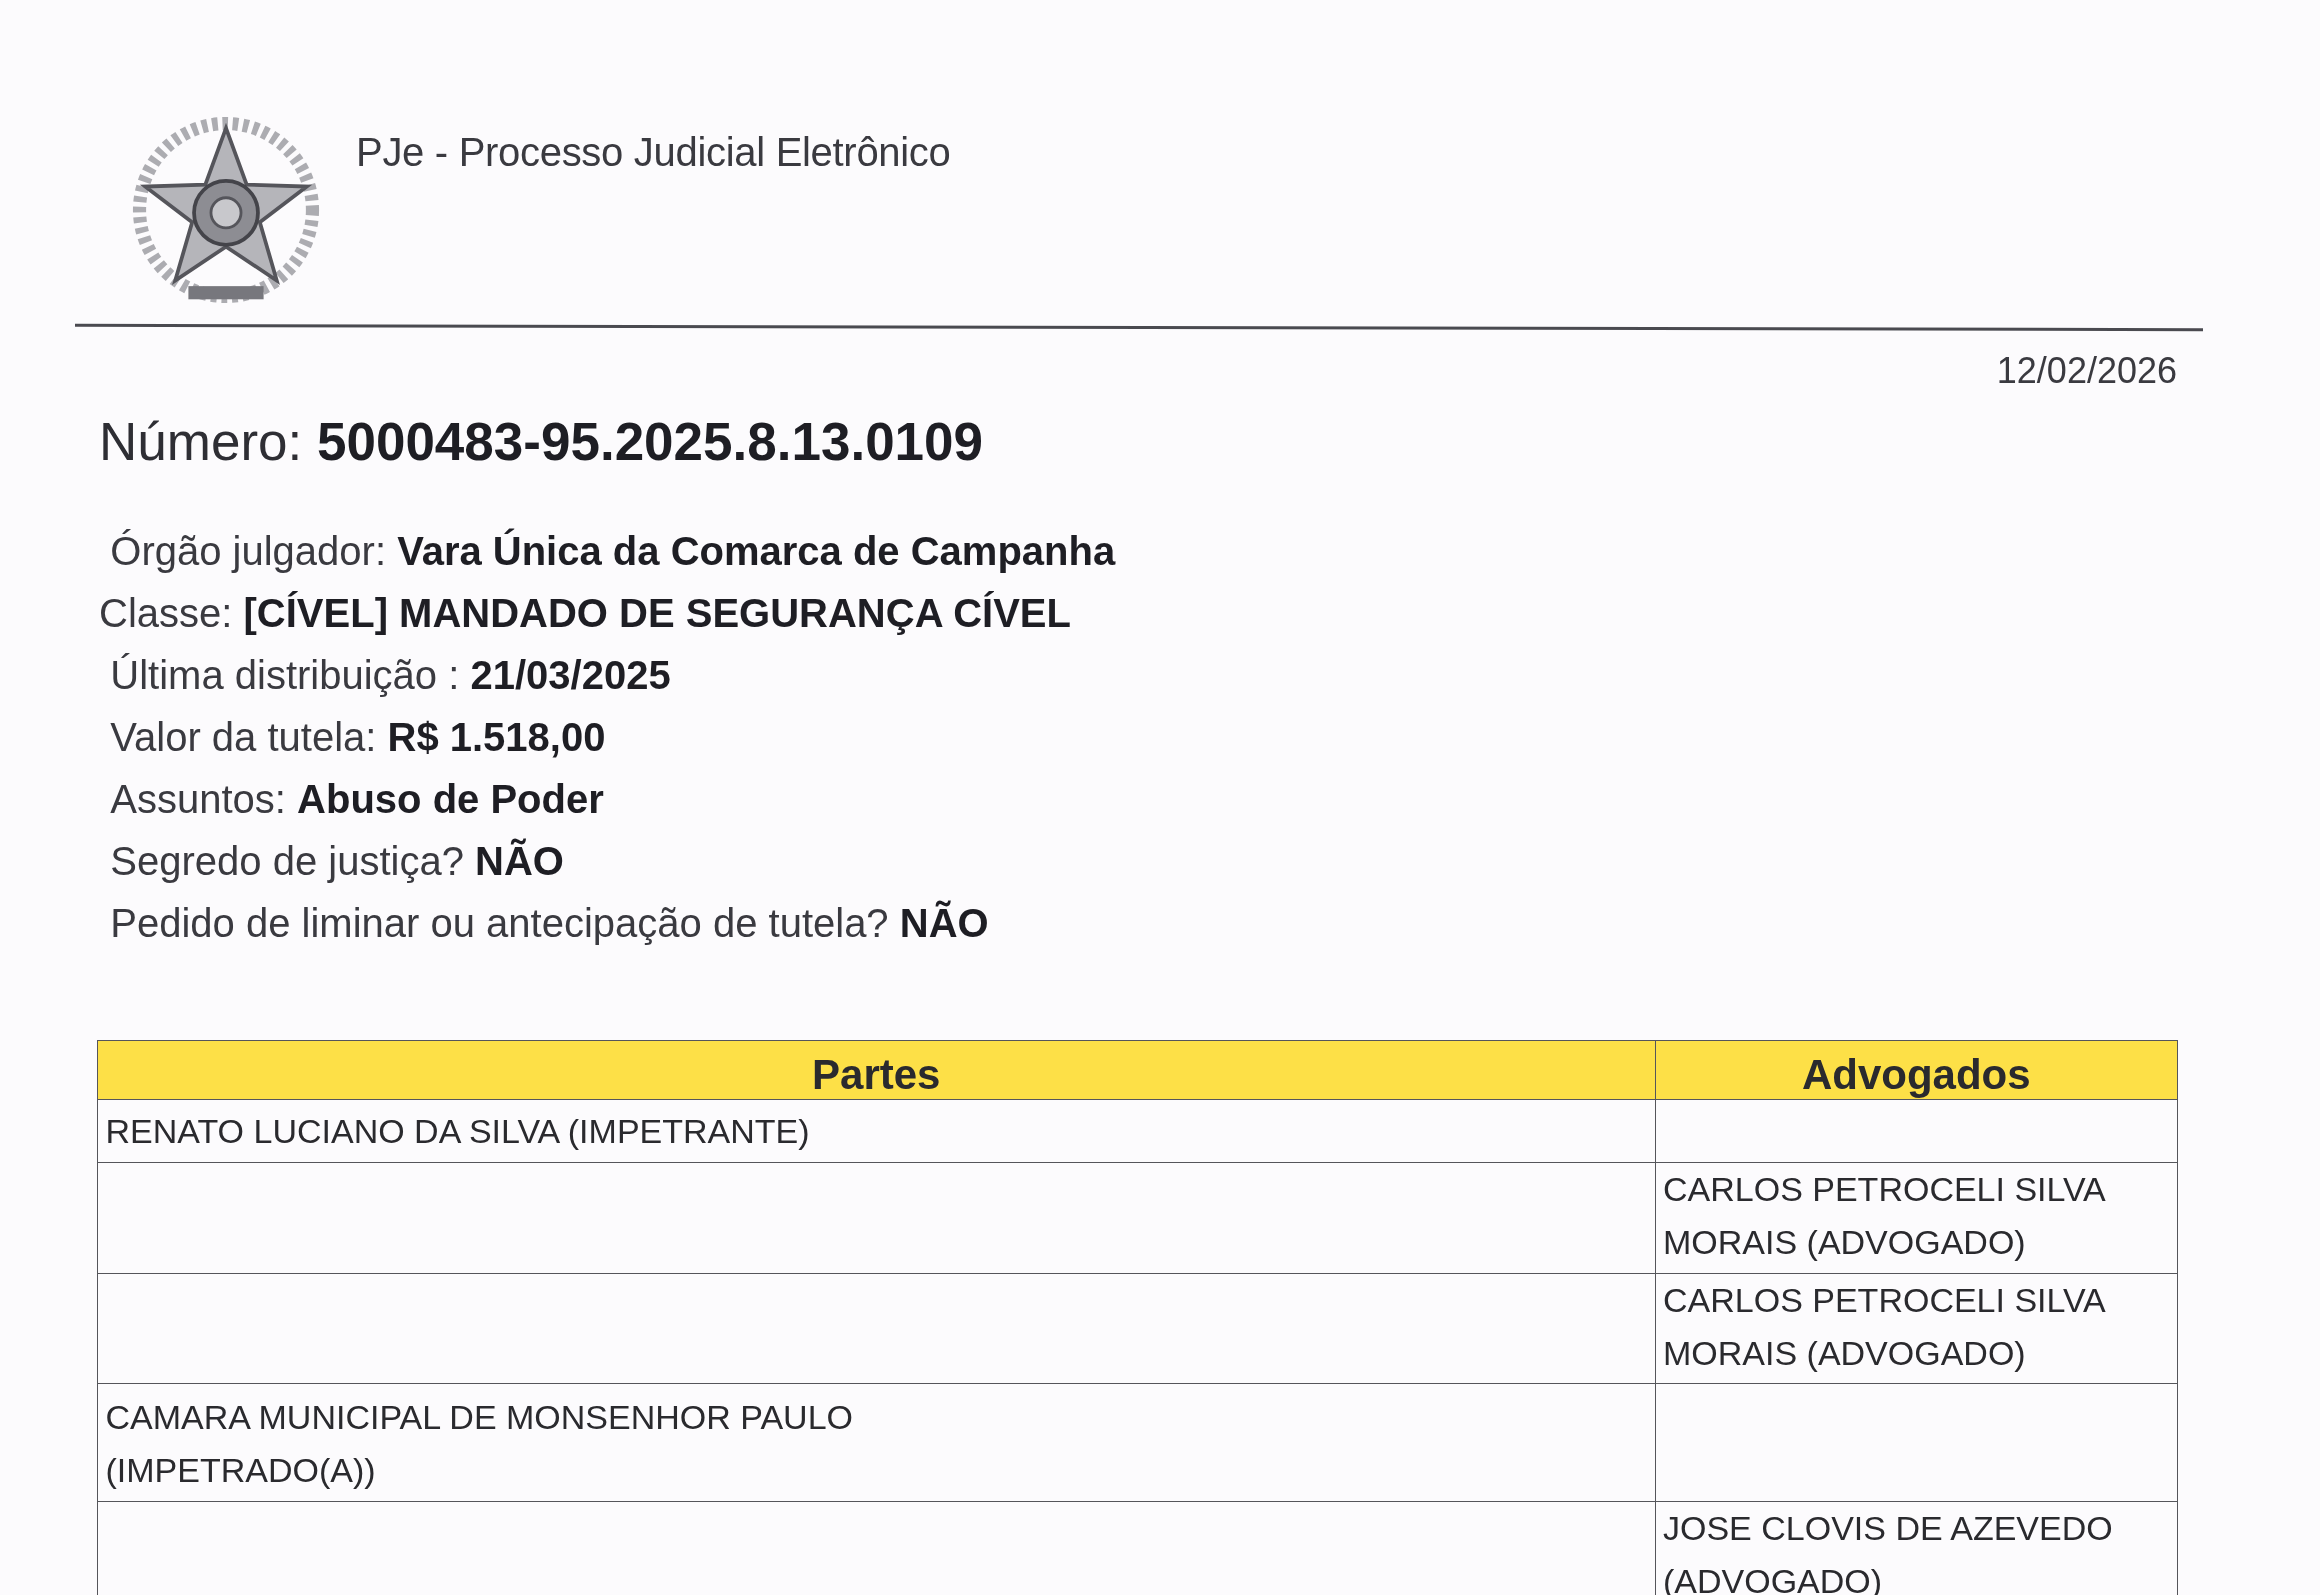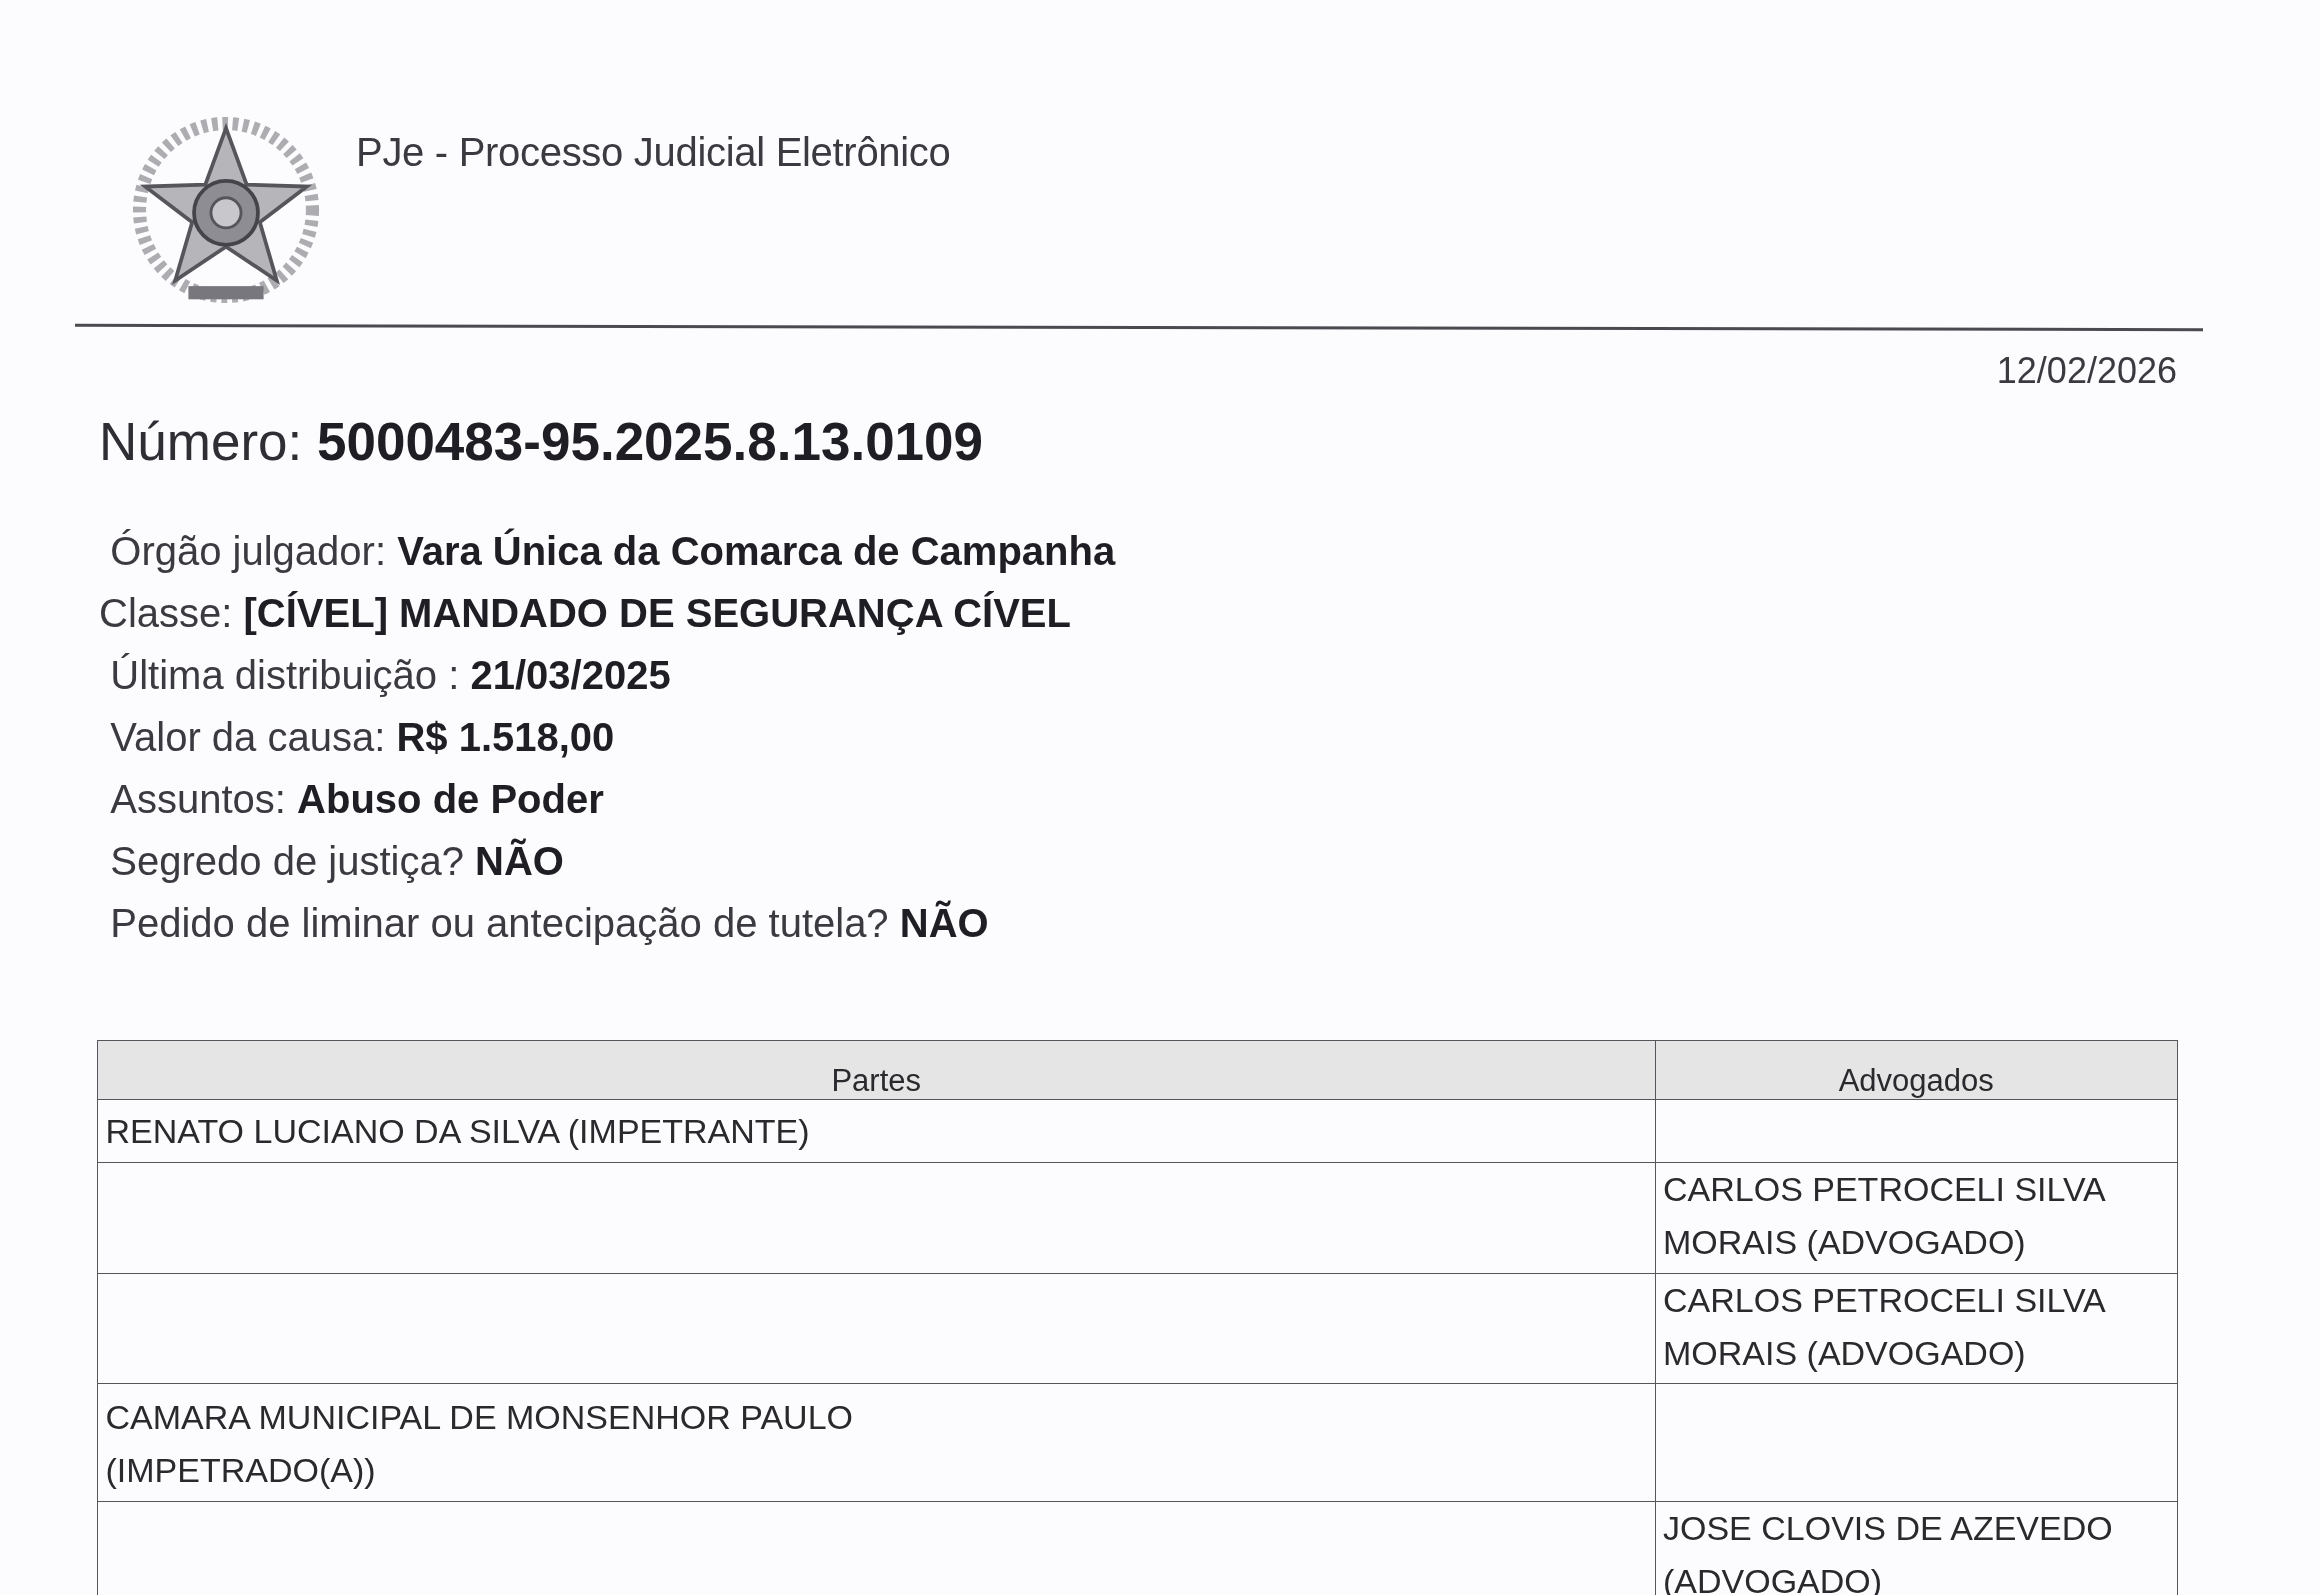--- a/index.html
+++ b/index.html
@@ -30,21 +30,21 @@
   .fields { position:absolute; left:99px; top:520px; }
   .field { font-size:40px; line-height:62px; color:#3a3a40; white-space:nowrap; }
   .field b { font-weight:bold; color:#1e1e24; }
   .field.indent { padding-left:11.3px; }
   table {
     position:absolute; left:97px; top:1040px; width:2081px;
     border-collapse:collapse; font-size:34px;
   }
   th, td { border:1.9px solid #55555b; padding:0 7.5px; vertical-align:bottom; }
   th {
-    background:#e5e5e5; font-weight:normal; height:58px; font-size:31px; color:#2a2a2e;
+    background:#fde047; font-weight:bold; height:58px; font-size:42px; color:#2a2a2e;
   }
   td { height:58px; color:#2a2a2e; padding-bottom:3.8px; line-height:53px;margin-left:19px; }
   td.col1 { width:1022px; }
   td.tall { height:113px; }
 </style>
 </head>
 <body>
 
 <div class="emblem">
   <svg width="188" height="198" viewBox="0 0 200 210">
@@ -66,21 +66,21 @@
 
 <div class="numero">
   <span>Número:</span>
   <b>5000483-95.2025.8.13.0109</b>
 </div>
 
 <div class="fields">
   <div class="field indent"><span>Órgão julgador:</span> <b>Vara Única da Comarca de Campanha</b></div>
   <div class="field"><span>Classe:</span> <b>[CÍVEL] MANDADO DE SEGURANÇA CÍVEL</b></div>
   <div class="field indent"><span>Última distribuição :</span> <b>21/03/2025</b></div>
-  <div class="field indent"><span>Valor da causa:</span> <b>R$ 1.518,00</b></div>
+  <div class="field indent"><span>Valor da tutela:</span> <b>R$ 1.518,00</b></div>
   <div class="field indent"><span>Assuntos:</span> <b>Abuso de Poder</b></div>
   <div class="field indent"><span>Segredo de justiça?</span> <b>NÃO</b></div>
   <div class="field indent"><span>Pedido de liminar ou antecipação de tutela?</span> <b>NÃO</b></div>
 </div>
 
 <table>
   <thead>
     <tr>
       <th>Partes</th>
       <th>Advogados</th>

